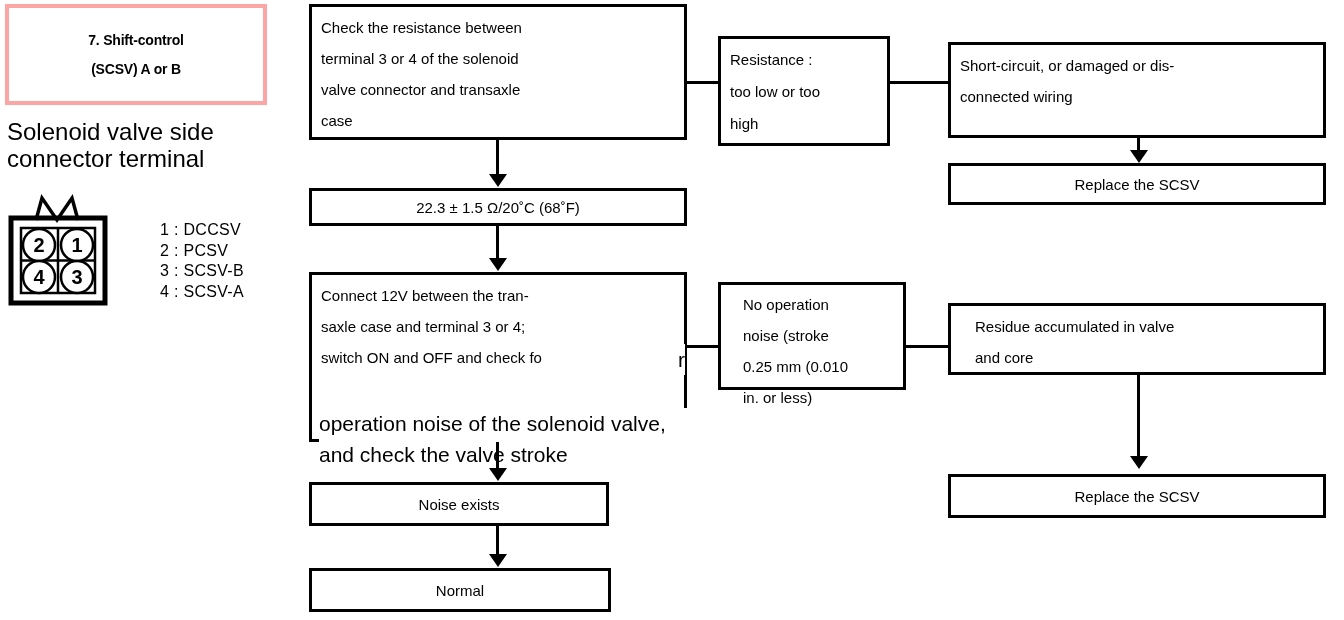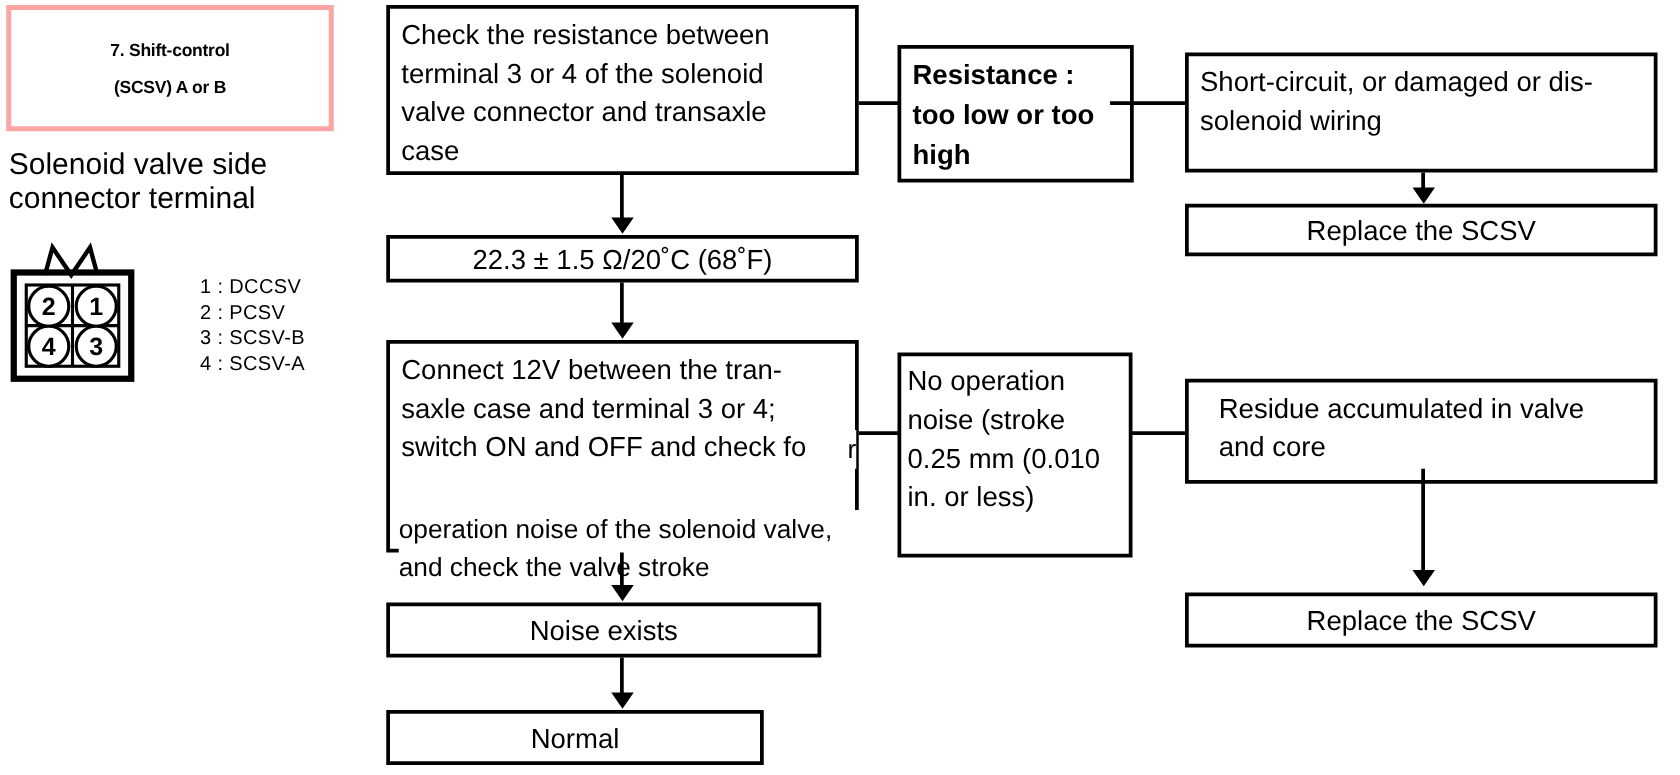--- a/index.html
+++ b/index.html
@@ -19,21 +19,21 @@
     background: #ffffff;
     overflow: hidden;
   }
 
   
   .box {
     position: absolute;
     box-sizing: border-box;
     border: 3px solid #000;
     background: #fff;
-    font-size: 22px;
+    font-size: 15px;
     line-height: 31px;
     padding: 5px 9px;
     white-space: pre-line;
   }
   .box.center {
     display: flex;
     align-items: center;
     justify-content: center;
     padding: 2px 6px;
   }
@@ -152,39 +152,39 @@
 
   <div class="box center" style="left:309px; top:188px; width:378px; height:38px;">22.3 ± 1.5 Ω/20˚C (68˚F)</div>
 
   <div class="box" style="left:309px; top:272px; width:378px; height:170px;"><span>Connect 12V between the tran-
 saxle case and terminal 3 or 4;
 switch ON and OFF and check fo</span></div>
   <div class="overflow-text" style="left:678px; top:344px;">r</div>
   <div class="overflow-text" style="left:319px; top:368px; width:372px;margin-top:40px;">operation noise of the solenoid
 valve, and check the valve stroke</div>
 
-  <div class="box center" style="left:309px; top:482px; width:348px; height:44px;">Noise exists</div>
+  <div class="box center" style="left:309px; top:482px; width:300px; height:44px;">Noise exists</div>
 
   <div class="box center" style="left:309px; top:568px; width:302px; height:44px;">Normal</div>
 
-  <div class="box" style="left:718px; top:36px; width:189px; height:110px; line-height:32px;font-weight:bold;">Resistance :
+  <div class="box" style="left:718px; top:36px; width:172px; height:110px; line-height:32px;">Resistance :
 too low or too
 high</div>
 
-  <div class="box" style="left:718px; top:282px; width:188px; height:164px; line-height:31px; padding:4px 5px;">No operation
+  <div class="box" style="left:718px; top:282px; width:188px; height:108px; line-height:31px; padding:4px 22px;">No operation
 noise (stroke
 0.25 mm (0.010
 in. or less)</div>
 
   <div class="box" style="left:948px; top:42px; width:378px; height:96px;">Short-circuit, or damaged or dis-
-solenoid wiring</div>
+connected wiring</div>
 
   <div class="box center" style="left:948px; top:163px; width:378px; height:42px;">Replace the SCSV</div>
 
-  <div class="box" style="left:948px; top:303px; width:378px; height:84px;padding-left:24px;">Residue accumulated in valve
+  <div class="box" style="left:948px; top:303px; width:378px; height:72px;padding-left:24px;">Residue accumulated in valve
 and core</div>
 
   <div class="box center" style="left:948px; top:474px; width:378px; height:44px;">Replace the SCSV</div>
 
   <div class="vline" style="left:496px; top:140px; height:36px;"></div>
   <div class="arrowhead" style="left:489px; top:174px;"></div>
 
   <div class="vline" style="left:496px; top:226px; height:34px;"></div>
   <div class="arrowhead" style="left:489px; top:258px;"></div>
 

